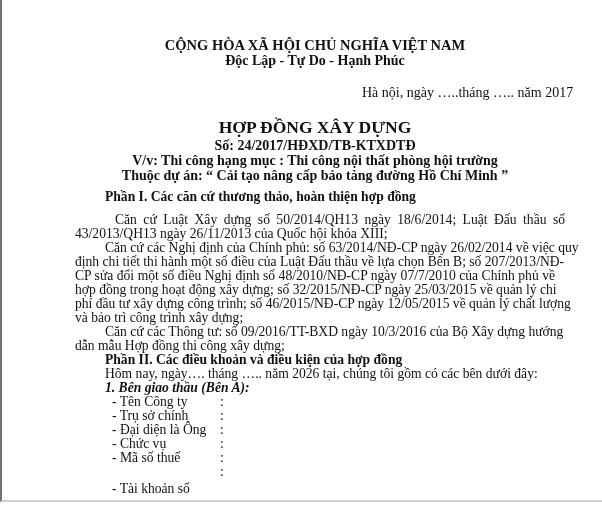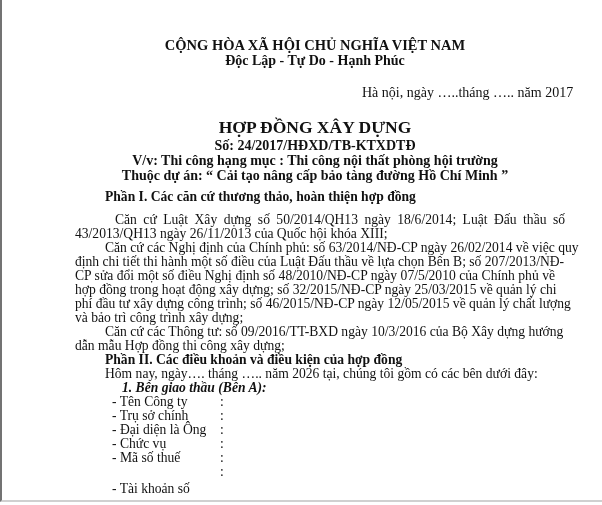--- a/index.html
+++ b/index.html
@@ -70,31 +70,31 @@
   <div class="line center b" style="top:153px; font-size:14px; line-height:15px;">V/v: Thi công hạng mục : Thi công  nội thất phòng hội trường</div>
   <div class="line center b" style="top:168px; font-size:14px; line-height:15px;">Thuộc dự án: “ Cải tạo nâng cấp bảo tàng đường Hồ Chí Minh ”</div>
 
   <div class="line b" style="top:190px; left:103px;">Phần I. Các căn cứ thương thảo, hoàn thiện hợp đồng</div>
 
   <div class="line just" style="top:213px; left:102px; width:450px;margin-left:11px;">Căn cứ Luật Xây dựng số 50/2014/QH13 ngày 18/6/2014; Luật Đấu thầu số</div>
   <div class="line" style="top:227px; left:73px;">43/2013/QH13 ngày 26/11/2013 của Quốc hội khóa XIII;</div>
 
   <div class="line just" style="top:241px; left:103px; width:450px;">Căn cứ các Nghị định của Chính phủ: số 63/2014/NĐ-CP ngày 26/02/2014 về việc quy</div>
   <div class="line just" style="top:255px; left:73px; width:480px;">định chi tiết thi hành một số điều của Luật Đấu thầu về lựa chọn Bên B; số 207/2013/NĐ-</div>
-  <div class="line just" style="top:269px; left:73px; width:480px;">CP sửa đổi một số điều Nghị định số 48/2010/NĐ-CP ngày 07/5/2010 của Chính phủ về</div>
+  <div class="line just" style="top:269px; left:73px; width:480px;">CP sửa đổi một số điều Nghị định số 48/2010/NĐ-CP ngày 07/7/2010 của Chính phủ về</div>
   <div class="line just" style="top:283px; left:73px; width:480px;">hợp đồng trong hoạt động xây dựng; số 32/2015/NĐ-CP ngày 25/03/2015 về quản lý chi</div>
   <div class="line just" style="top:297px; left:73px; width:480px;">phí đầu tư xây dựng công trình; số 46/2015/NĐ-CP ngày 12/05/2015 về quản lý chất lượng</div>
   <div class="line" style="top:311px; left:73px;">và bảo trì công trình xây dựng;</div>
 
   <div class="line" style="top:325px; left:103px;">Căn cứ các Thông tư: số 09/2016/TT-BXD ngày 10/3/2016 của Bộ Xây dựng hướng</div>
   <div class="line b" style="top:353px; left:103px;">Phần II. Các điều khoản và điều kiện của hợp đồng</div>
 
   <div class="line" style="top:339px; left:73px;">dẫn mẫu Hợp đồng thi công xây dựng;</div>
   <div class="line" style="top:367px; left:103px;">Hôm nay, ngày…. tháng ….. năm 2026 tại, chúng tôi gồm có các bên dưới đây:</div>
-  <div class="line b i" style="top:381px; left:120px;">1. Bên giao thầu (Bên A):</div>
+  <div class="line b i" style="top:381px; left:103px;">1. Bên giao thầu (Bên A):</div>
 
   <div>
     <div class="field-label" style="top:395px; left:110px;text-align:right;">- Tên Công ty</div>
     <div class="field-colon" style="top:395px; left:218px;">:</div>
   </div>
   <div>
     <div class="field-label" style="top:409px; left:110px;text-align:center;">- Trụ sở chính</div>
     <div class="field-colon" style="top:409px; left:218px;">:</div>
   </div>
   <div>

